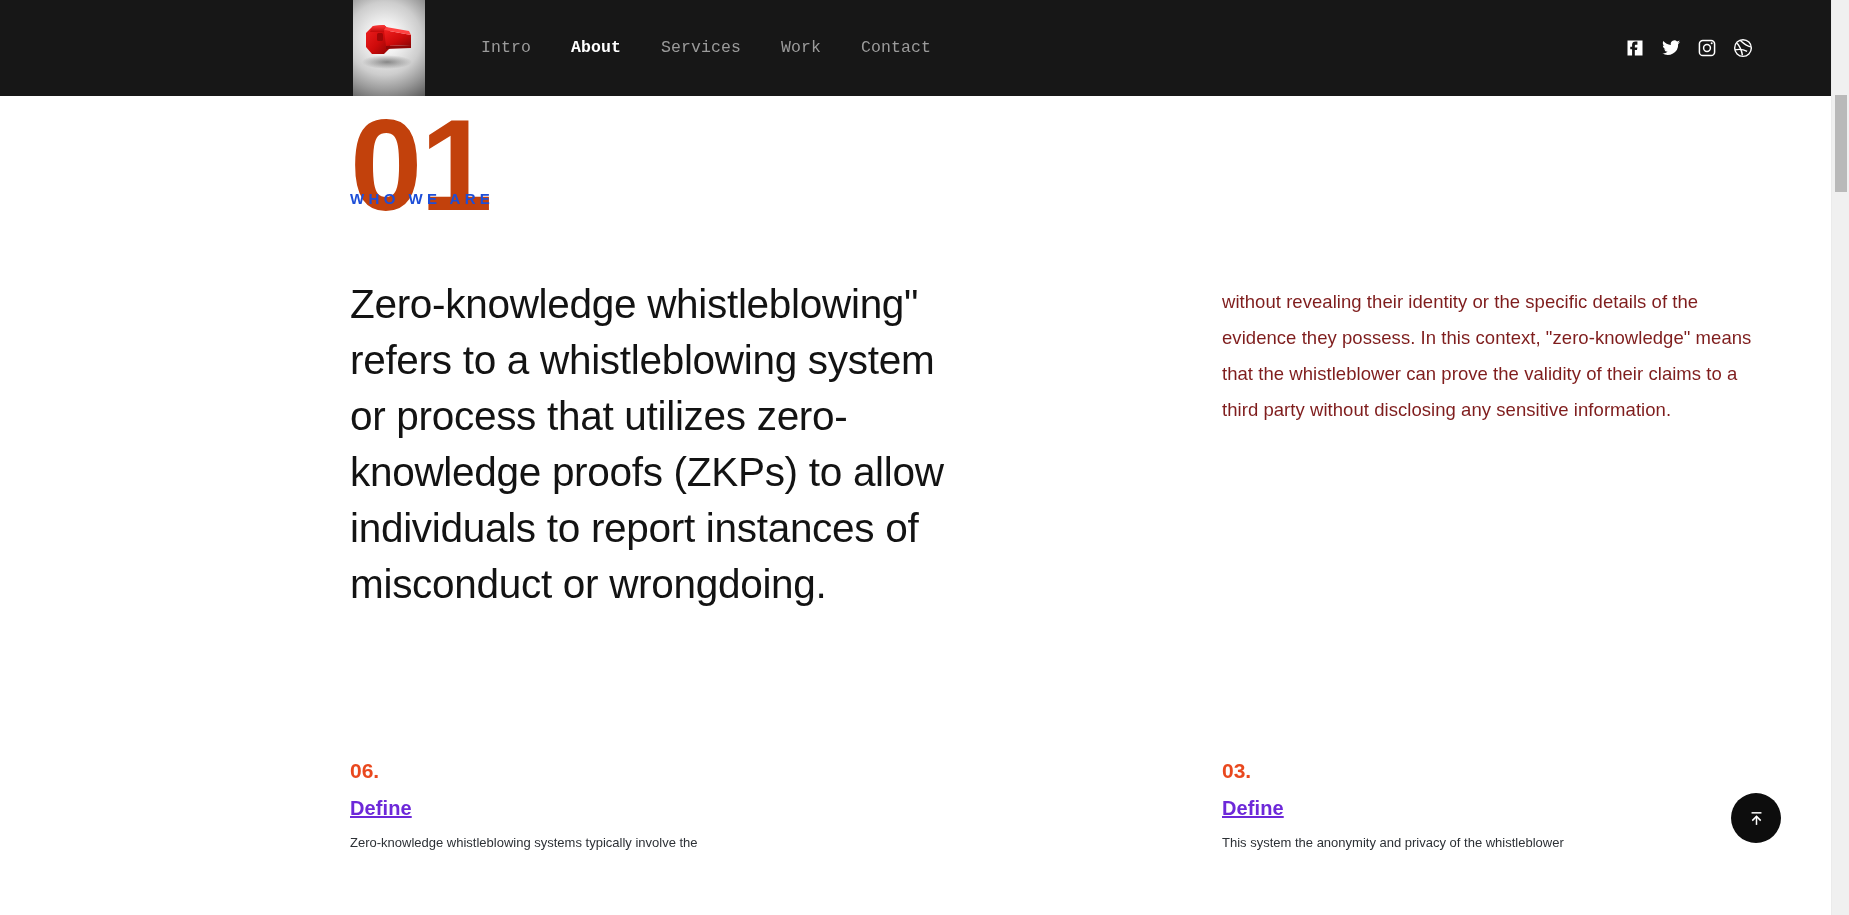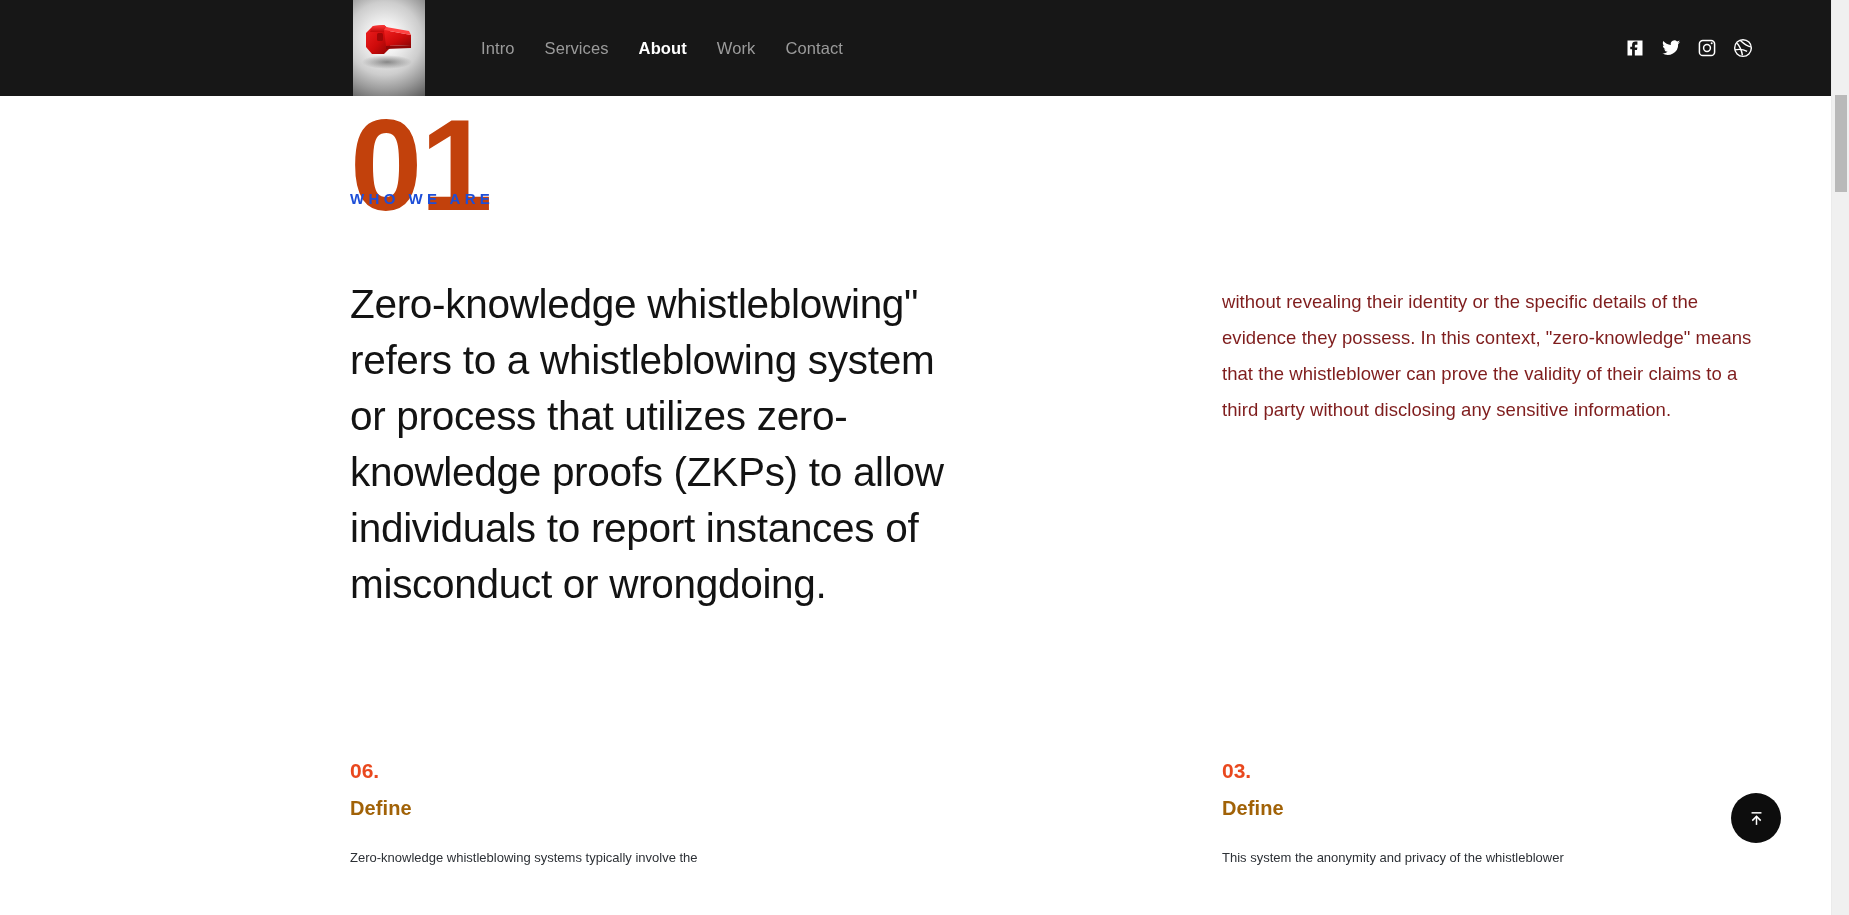--- a/index.html
+++ b/index.html
@@ -29,21 +29,21 @@
   }
   .logo-bg {
     position:absolute; inset:0;
     background:
       radial-gradient(circle at 44% 40%, #ffffff 0%, #f2f2f2 22%, #cdcdcd 52%, #9a9a9a 74%, #6d6d6d 92%, #5a5a5a 100%);
   }
   .logo-svg { position:absolute; inset:0; width:100%; height:100%; }
 
   nav#main-nav {
     position:absolute; left:467px; top:0; height:96px;
-    display:flex; align-items:center; gap:2px;
+    display:flex; align-items:center; gap:12px;font-family:Liberation Mono, monospace;
   }
   .nav-link {
     font-size:16.5px;
     color:#9b9b9b;
     text-decoration:none;
     padding:0 14px;
     letter-spacing:.1px;
     line-height:96px;
     cursor:pointer;
     white-space:nowrap;
@@ -116,23 +116,24 @@
   .card-num {
     font-size:21px;
     font-weight:700;
     color:#e9481e;
     line-height:1;
     margin-bottom:16px;
   }
   .card-title {
     font-size:20px;
     font-weight:700;
-    color:#a16207;
-    margin-bottom:23px;
+    color:#6d28d9;
+    margin-bottom:8px;
     letter-spacing:.1px;
+    text-decoration:underline;
   }
   .card-text {
     font-size:13px;
     line-height:30px;
     color:#2d3136;
   }
 
   
   #scroll-top-button {
     position:absolute;
@@ -195,22 +196,22 @@
 
         <path d="M31 30 L58 35 L58 45 L33 46 Z" fill="url(#whRed)"></path>
         <path d="M31 30 L58 35 L56 31 L33 27 Z" fill="#ff4343"></path>
         <path d="M33 46 L58 45 L58 48 L33 49 Z" fill="#8f0606"></path>
         <rect x="24" y="33" width="6" height="8" rx="1.5" fill="#a00707"></rect>
       </svg>
     </a>
 
     <nav id="main-nav">
       <a class="nav-link" href="#">Intro</a>
+      <a class="nav-link is-active" href="#">About</a>
       <a class="nav-link" href="#">Services</a>
-      <a class="nav-link is-active" href="#">About</a>
       <a class="nav-link" href="#">Work</a>
       <a class="nav-link" href="#">Contact</a>
     </nav>
 
     <div id="social-links">
       <a href="#" aria-label="Facebook">
         <svg class="social-ico" viewBox="0 0 24 24">
           <path d="M3 3h18v18h-9.2v-6.6h2.6l.5-3h-3.1v-1.9c0-.8.3-1.4 1.5-1.4h1.6V4.2c-.3 0-1.3-.1-2.4-.1-2.4 0-4 1.4-4 4.1v2.2H6.3v3h2.2V21H3V3z"></path>
         </svg>
       </a>

